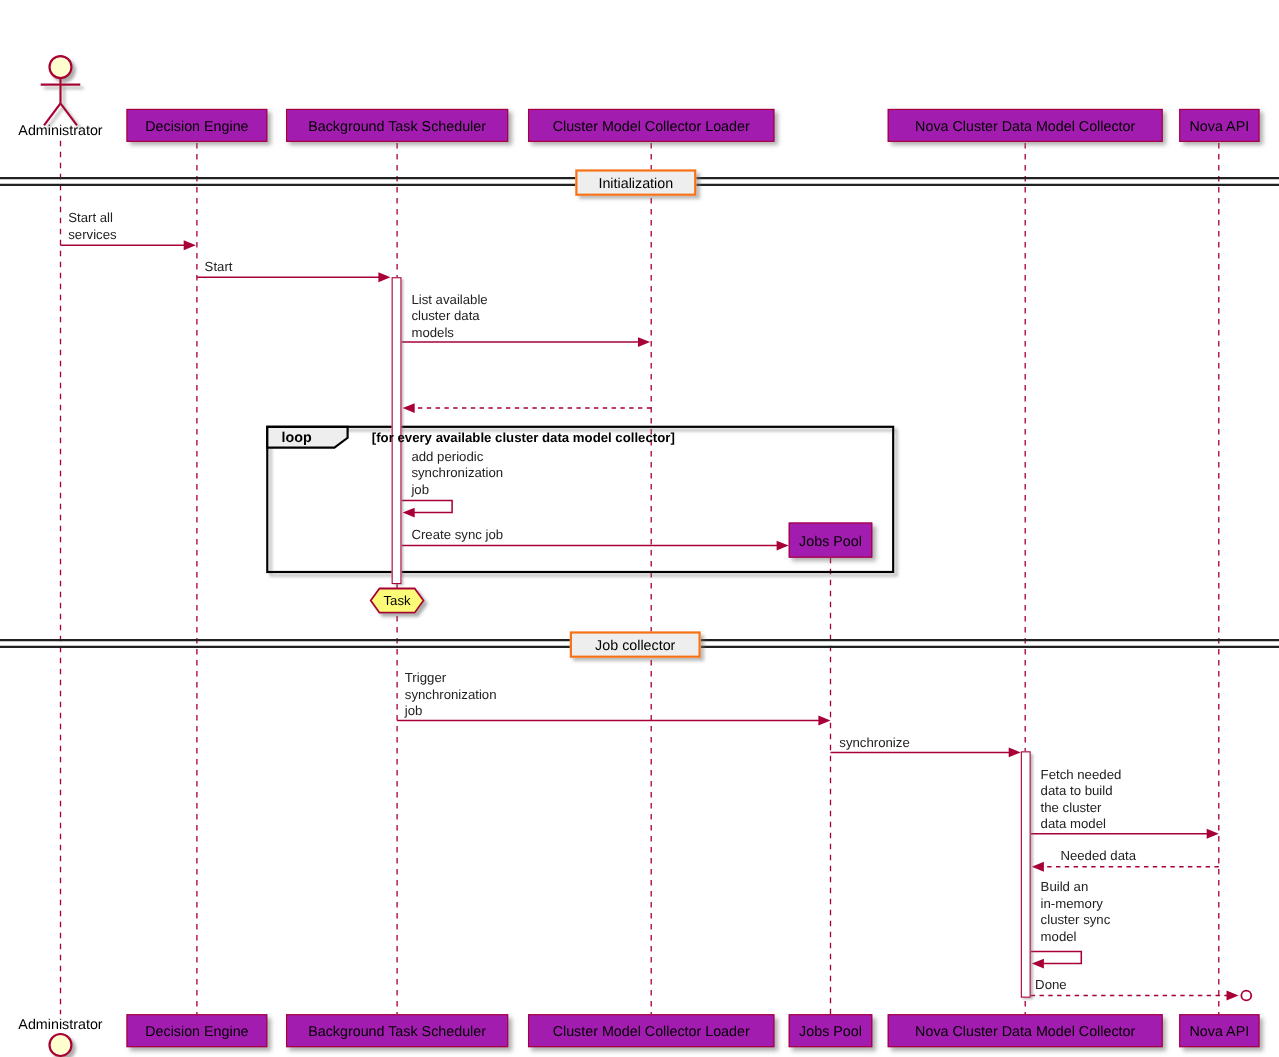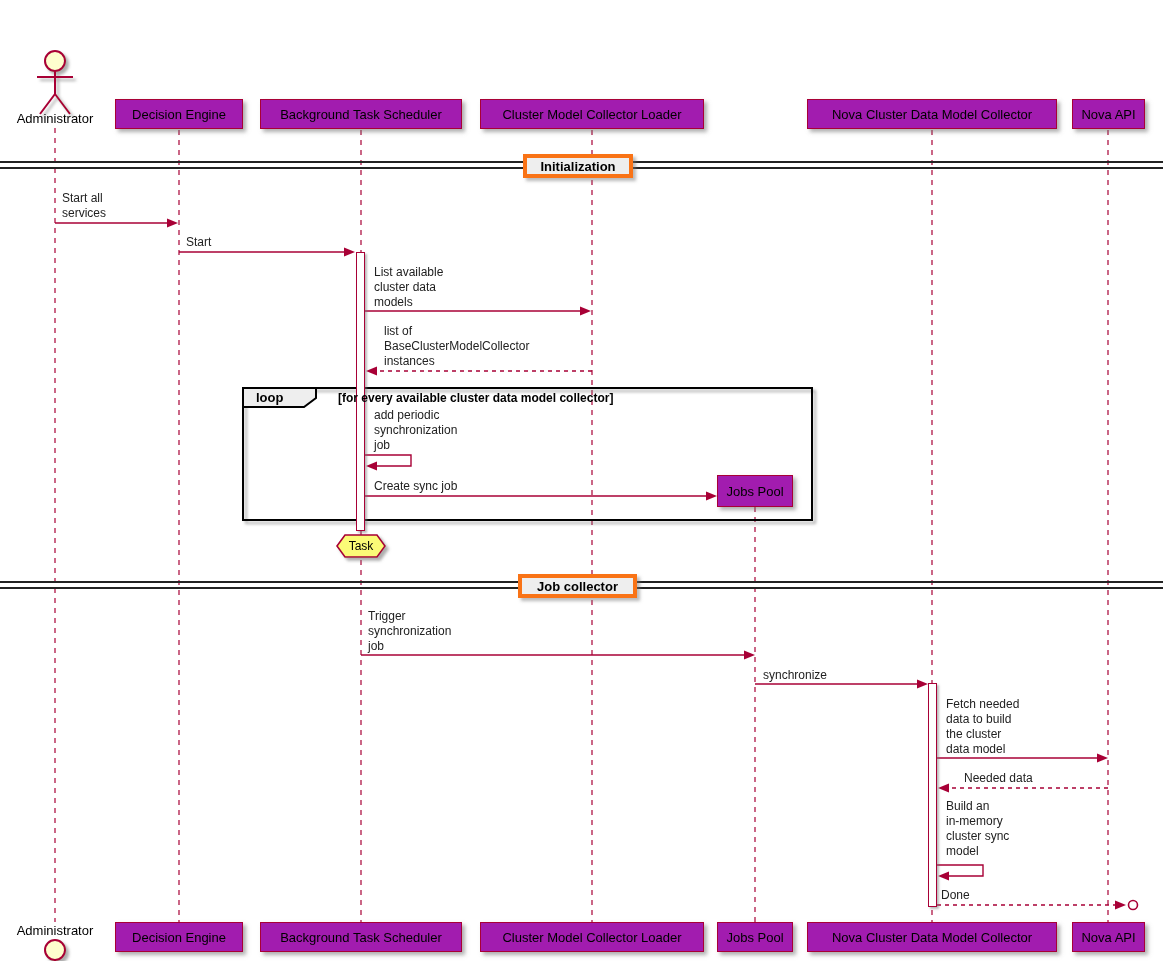--- a/index.html
+++ b/index.html
@@ -18,22 +18,22 @@
   .actbar{
     position:absolute;width:9px;box-sizing:border-box;background:#ffffff;
     border:1.4px solid #A80036;box-shadow:2px 2px 2px rgba(120,120,120,.5);
   }
   .msg{
     position:absolute;font-size:12px;line-height:15px;color:#222;
     white-space:pre-line;
   }
   .divbox{
     position:absolute;height:24px;box-sizing:border-box;background:#EEEEEE;
-    border:4px solid #f97316;display:flex;align-items:center;justify-content:center;
-    font-size:13px;font-weight:bold;color:#000;
+    border:2px solid #f97316;display:flex;align-items:center;justify-content:center;
+    font-size:13px;font-weight:normal;color:#000;
     box-shadow:3px 3px 3px rgba(120,120,120,.5);
   }
   .loop-kw{
     position:absolute;font-size:13px;font-weight:bold;color:#000;
   }
   .loop-cond{
     position:absolute;font-size:12px;font-weight:bold;color:#000;white-space:nowrap;
   }
   .hexlabel{
     position:absolute;font-size:12px;color:#000;
@@ -153,23 +153,20 @@
 
   <div class="loop-kw" style="left:256px;top:342px;">loop</div>
   <div class="loop-cond" style="left:338px;top:343px;">[for every available cluster data model collector]</div>
 
   <div class="msg" style="left:62px;top:143px;">Start all
 services</div>
   <div class="msg" style="left:186px;top:187px;">Start</div>
   <div class="msg" style="left:374px;top:217px;">List available
 cluster data
 models</div>
-  <div class="msg" style="left:384px;top:276px;">list of
-BaseClusterModelCollector
-instances</div>
   <div class="msg" style="left:374px;top:360px;">add periodic
 synchronization
 job</div>
   <div class="msg" style="left:374px;top:431px;">Create sync job</div>
   <div class="msg" style="left:368px;top:561px;">Trigger
 synchronization
 job</div>
   <div class="msg" style="left:763px;top:620px;">synchronize</div>
   <div class="msg" style="left:946px;top:649px;">Fetch needed
 data to build

